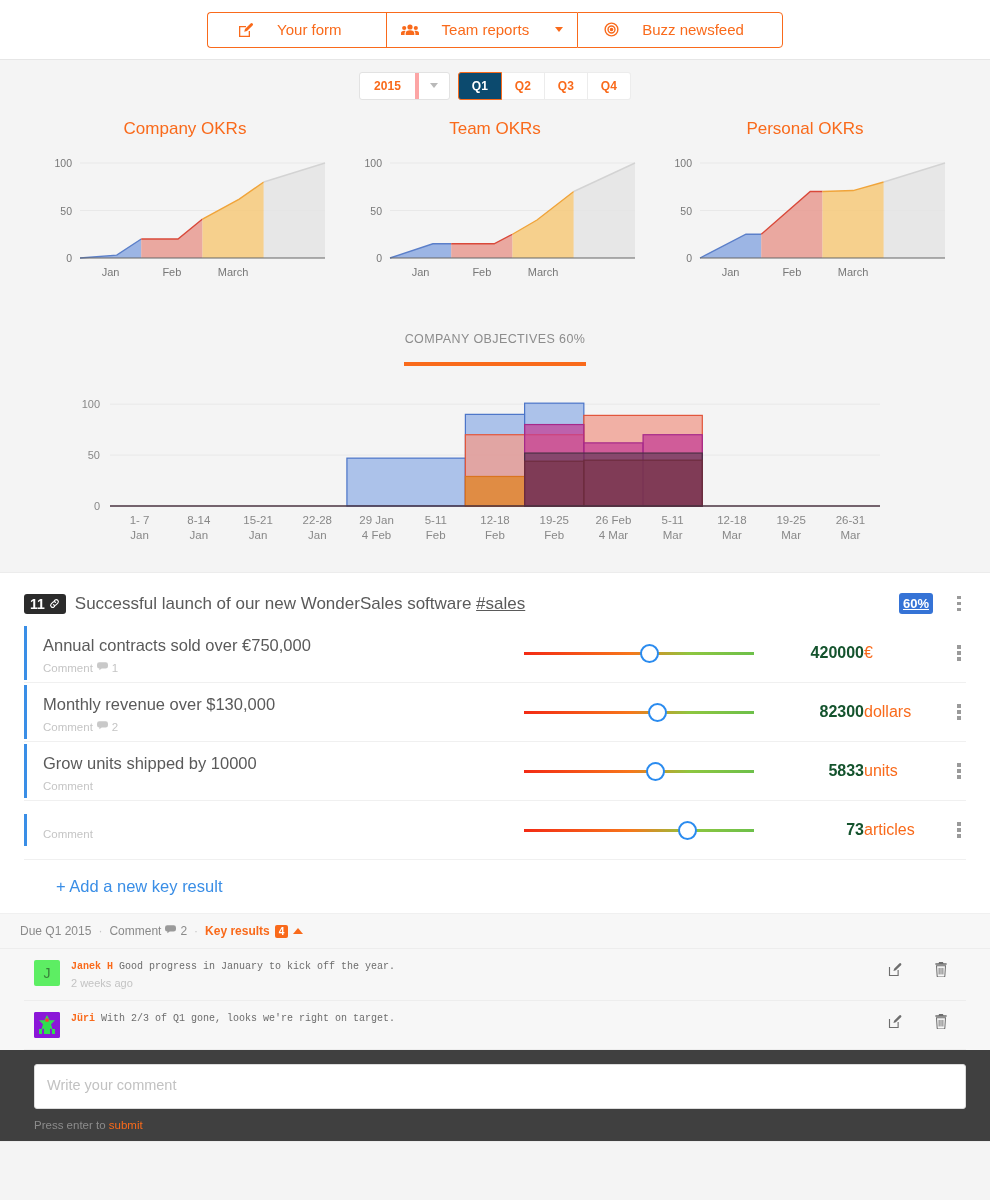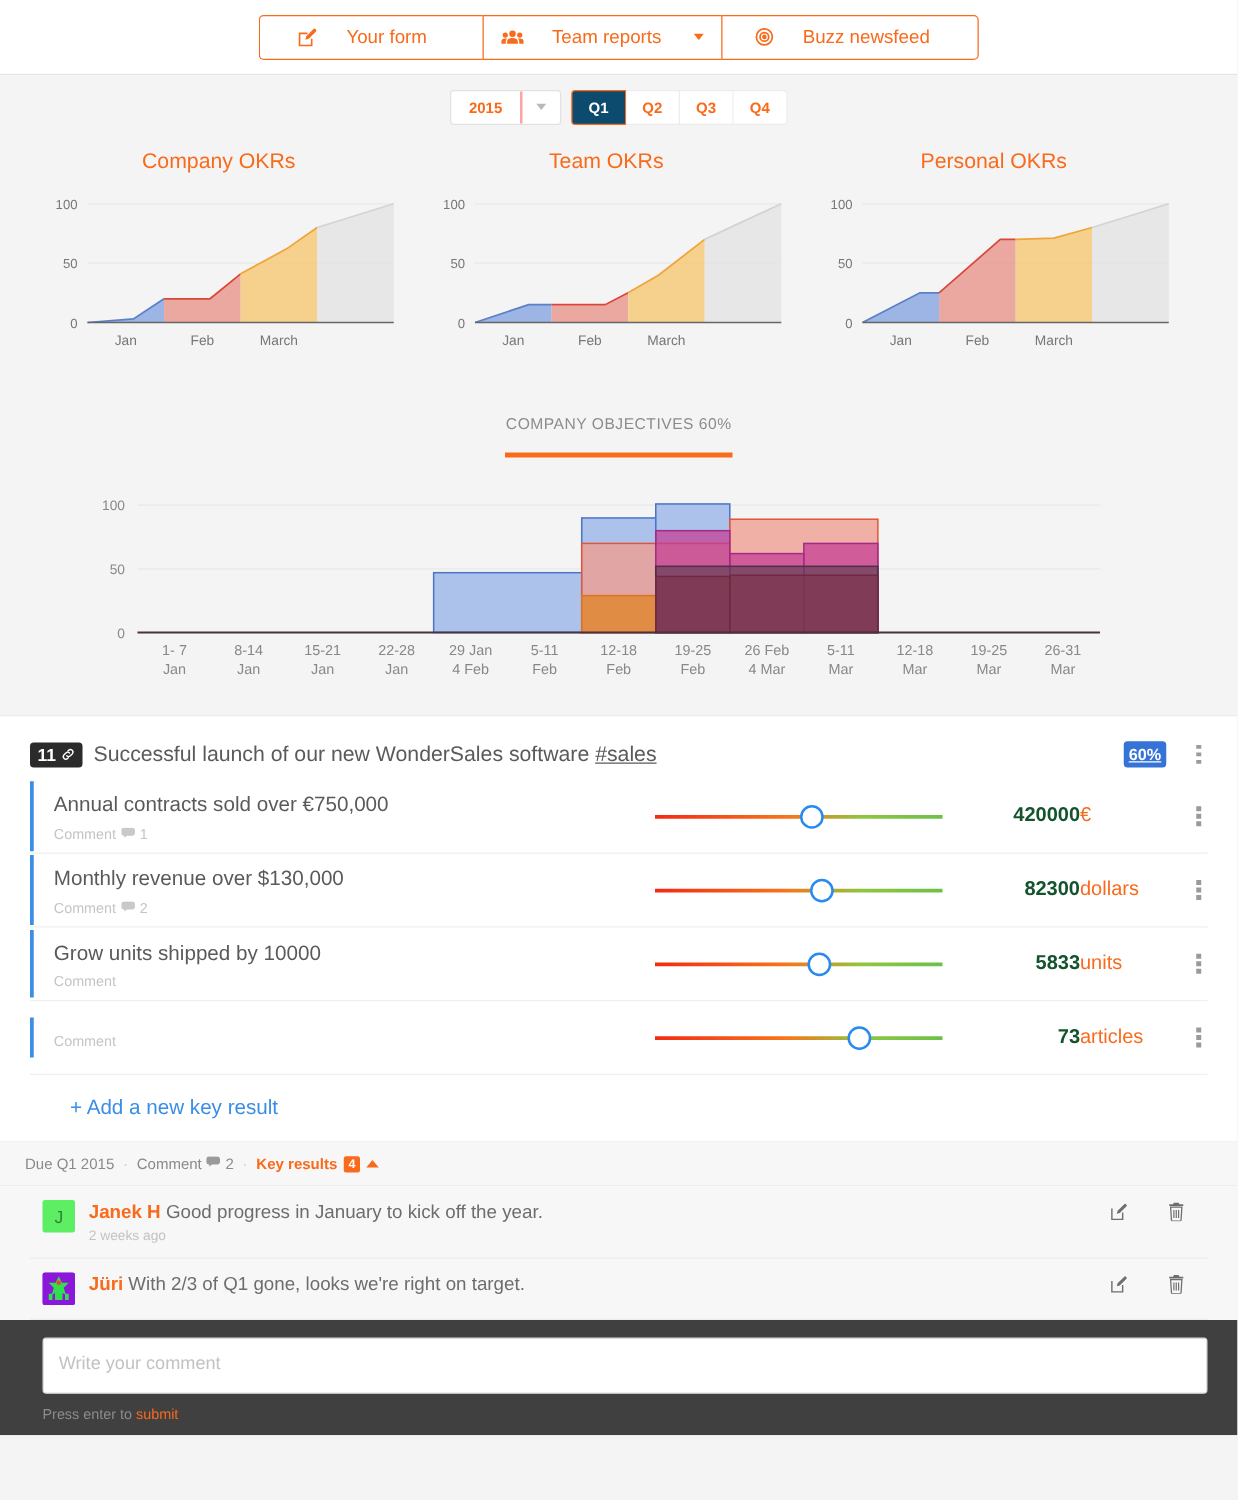--- a/index.html
+++ b/index.html
@@ -58,21 +58,21 @@
   .year-box {
     display: flex;
     border: 1px solid #e2e2e2;
     border-radius: 3px;
     background: #fff;
     margin-right: 8px;
     overflow: hidden;
   }
   .year-val {
     color: #f96a1b; font-weight: bold; font-size: 12px;
-    padding: 6px 14px; border-right: 2px solid #fca5a5; cursor: pointer;
+    padding: 6px 14px; border-right: 4px solid #fca5a5; cursor: pointer;
   }
   .year-caret {
     padding: 6px 11px; display:flex; align-items:center; cursor: pointer;
   }
   .year-caret i {
     width: 0; height: 0;
     border-left: 4px solid transparent;
     border-right: 4px solid transparent;
     border-top: 5px solid #b9b9b9;
     display: block;
@@ -88,21 +88,21 @@
     padding: 6px 13px;
     cursor: pointer;
   }
   .q-btn:first-child { border-left: 1px solid #ececec; border-radius: 3px 0 0 3px; }
   .q-btn:last-child { border-radius: 0 3px 3px 0; }
   .q-btn.active { background: #0c4a6e; border-color: #f96a1b; color: #fff; }
 
   
   .mini-row {
     display: flex;
-    justify-content: flex-start;
+    justify-content: center;
     padding: 14px 20px 0 20px;
   }
   .mini-card { width: 310px; }
   .mini-title {
     text-align: center;
     color: #f96a1b;
     font-size: 17px;
     margin-bottom: 16px;
   }
   .mini-svg { display: block; margin: 0 auto; }
@@ -266,21 +266,21 @@
     gap: 11px;
     padding: 11px 0 11px 10px;
     border-bottom: 1px solid #ededed;
   }
   .avatar { width: 26px; height: 26px; border-radius: 2px; flex: none; position: relative; overflow:hidden;}
   .avatar-letter {
     display:flex;align-items:center;justify-content:center;
     width:100%;height:100%; color:#39803b; font-size: 14px;
   }
   .comment-body { flex: 1; min-width: 0; }
-  .comment-text { font-size: 15px; color: #6d6d6d; line-height: 1.35; }
+  .comment-text { font-size: 10px; color: #6d6d6d; line-height: 1.35; font-family: Liberation Mono, monospace; }
   .comment-author { color: #f96a1b; font-weight: bold; }
   .comment-time { font-size: 11px; color: #c3c3c3; margin-top: 3px; }
   .comment-actions { display: flex; gap: 31px; padding-right: 18px; padding-top: 2px; }
   .cicon { cursor: pointer; }
 
   .comment-form { background:#404040; margin: 0 -24px; padding: 14px 24px 10px 34px; }
   .comment-input {
     width: 100%;
     height: 45px;
     border: 1px solid #dcdcdc;

